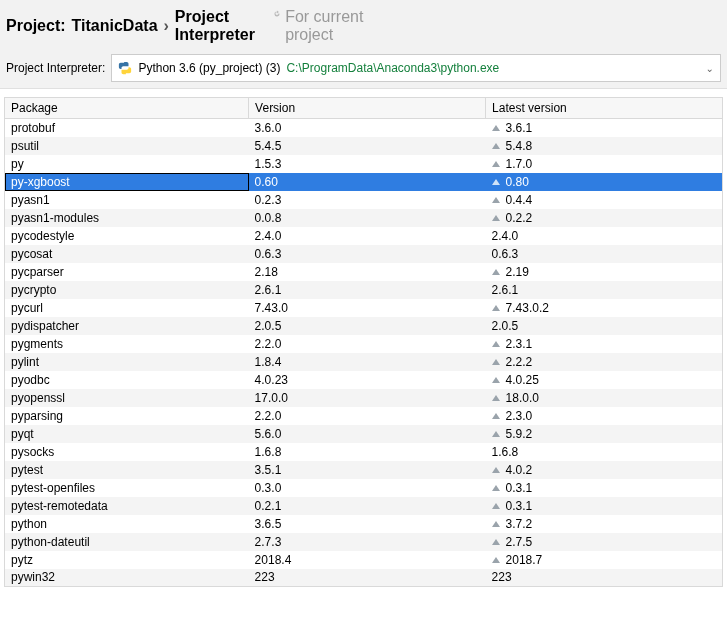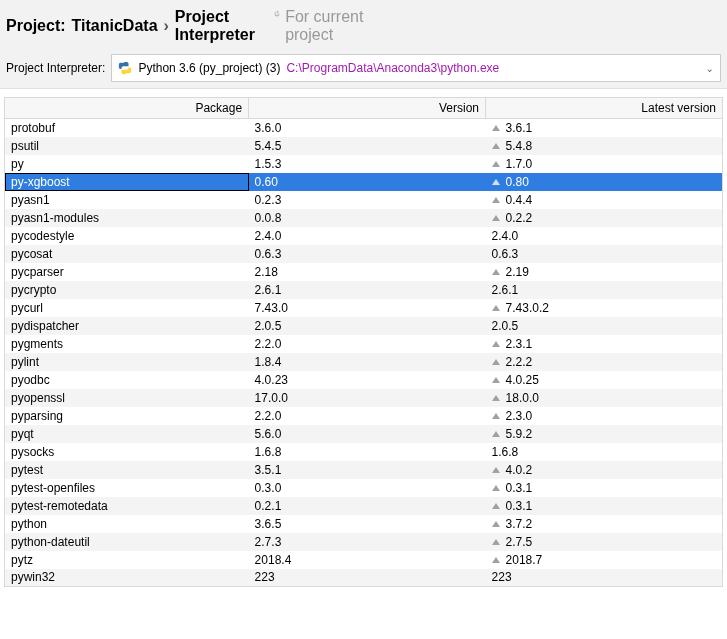--- a/index.html
+++ b/index.html
@@ -43,41 +43,41 @@
     flex: 1;
     display: flex;
     align-items: center;
     gap: 6px;
     height: 28px;
     background: #fff;
     border: 1px solid #ccc;
     padding: 0 6px;
     position: relative;
   }
-  .dropdown .path { color: #a21caf; }
+  .dropdown .path { color: #15803d; }
   .dropdown .chev {
     margin-left: auto;
     color: #666;
     font-size: 10px;
   }
   .py-icon {
     width: 14px; height: 14px; flex-shrink: 0;
   }
   .table-wrap {
     padding: 8px 4px 0 4px;
   }
   table {
     width: 100%;
     border-collapse: collapse;
     table-layout: fixed;
     border: 1px solid #d9d9d9;
   }
   thead th {
     font-weight: normal;
-    text-align: right;
+    text-align: left;
     background: #f7f7f7;
     border: 1px solid #d9d9d9;
     padding: 3px 6px;
     font-size: 12px;
   }
   tbody tr { height: 18px; padding-left: 44px; }
   tbody tr:nth-child(even) { background: #f4f4f4; }
   tbody tr:nth-child(odd)  { background: #ffffff; }
   tbody tr.selected { background: #2f7de1; color: #fff; }
   tbody tr.selected td:first-child { outline: 1px solid #000; outline-offset: -1px; }

